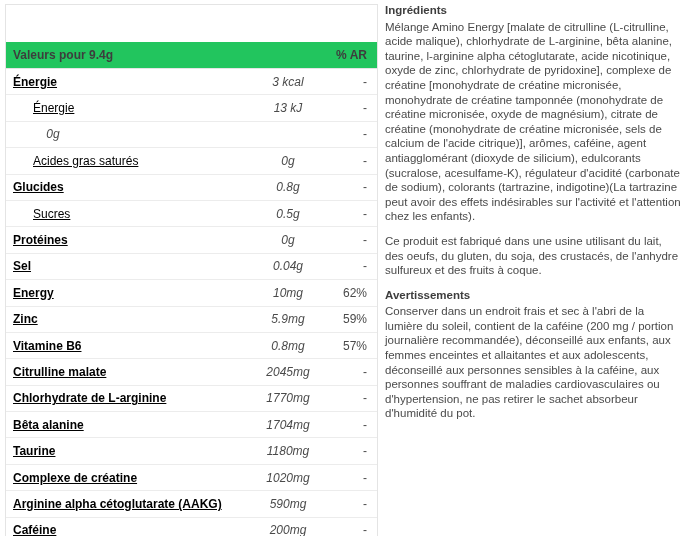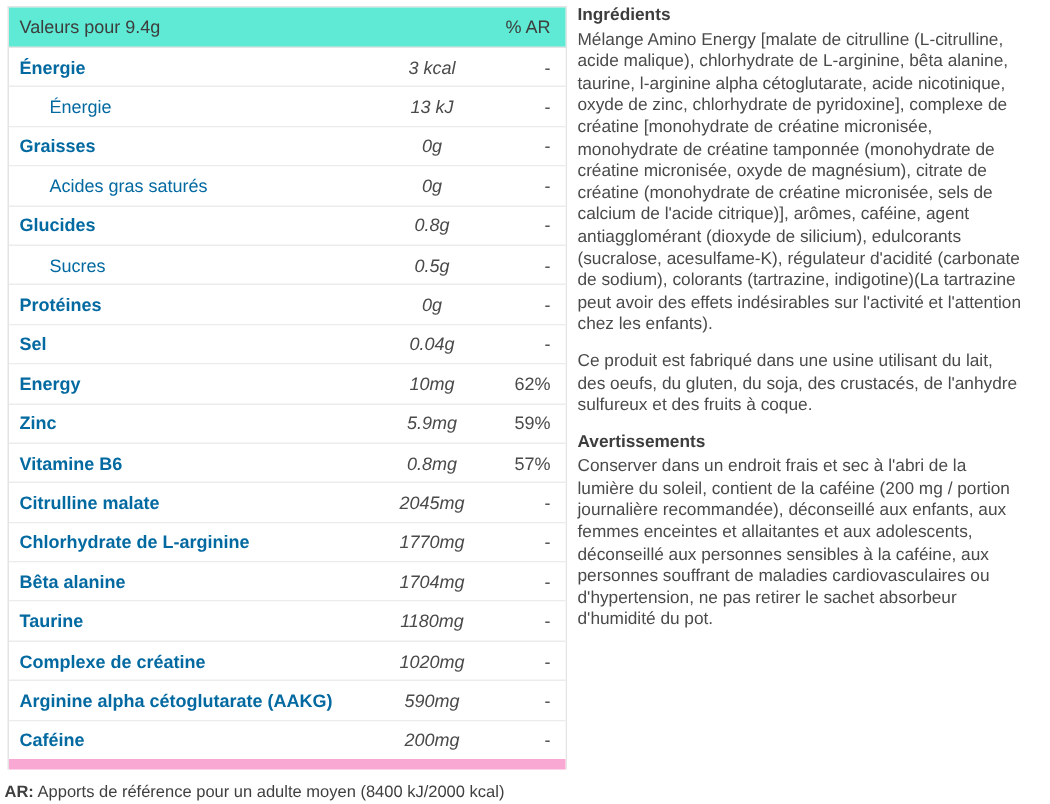--- a/index.html
+++ b/index.html
@@ -5,29 +5,29 @@
   html,body{margin:0;padding:0;background:#ffffff;}
   .page{
     position:relative;width:700px;height:536px;background:#ffffff;
     font-family:"Liberation Sans",sans-serif;color:#3f3f3f;overflow:hidden;
   }
   
   .left{position:absolute;left:5px;top:4px;width:373px;}
   .ntable{border:1px solid #e4e4e4;border-bottom:none;}
   .thead{
     display:flex;align-items:center;justify-content:space-between;
-    height:26px;background:#5eead4;border-bottom:1px solid #e4e4e4;
-    padding:0 10px 0 7px;font-size:12px;font-weight:normal;color:#3d3d3d;
+    height:26px;background:#22c55e;border-bottom:1px solid #e4e4e4;
+    padding:0 10px 0 7px;font-size:12px;font-weight:bold;color:#3d3d3d;margin-top:37px;
   }
   .row{
     display:flex;align-items:center;height:25.4px;border-bottom:1px solid #ececec;
     padding:0 10px 0 7px;font-size:12px;background:#ffffff;
   }
   .row:last-child{border-bottom:7px solid #f9a8d4;}
-  .row .label{flex:0 0 235px;white-space:nowrap;color:#0369a1;}
+  .row .label{flex:0 0 235px;white-space:nowrap;color:#000000;text-decoration:underline;}
   .row.bold .label{font-weight:bold;}
   .row.indent .label{padding-left:20px;flex-basis:215px;}
   .row .value{flex:0 0 80px;text-align:center;white-space:nowrap;color:#4a4a4a;font-style:italic;}
   .row .ar{flex:1;text-align:right;white-space:nowrap;color:#4a4a4a;}
   .footnote{margin:9px 0 0 -2px;font-size:11px;color:#3f3f3f;white-space:nowrap;}
   .footnote b{font-weight:bold;}
   
   .right{
     position:absolute;left:385px;top:3px;width:297px;
     font-size:11.5px;line-height:1.27;color:#4a4a4a;
@@ -52,21 +52,20 @@
             <span class="label">Énergie</span>
             <span class="value">3 kcal</span>
             <span class="ar">-</span>
           </div>
           <div class="row indent">
             <span class="label">Énergie</span>
             <span class="value">13 kJ</span>
             <span class="ar">-</span>
           </div>
           <div class="row bold">
-            <span class="label">Graisses</span>
             <span class="value">0g</span>
             <span class="ar">-</span>
           </div>
           <div class="row indent">
             <span class="label">Acides gras saturés</span>
             <span class="value">0g</span>
             <span class="ar">-</span>
           </div>
           <div class="row bold">
             <span class="label">Glucides</span>

